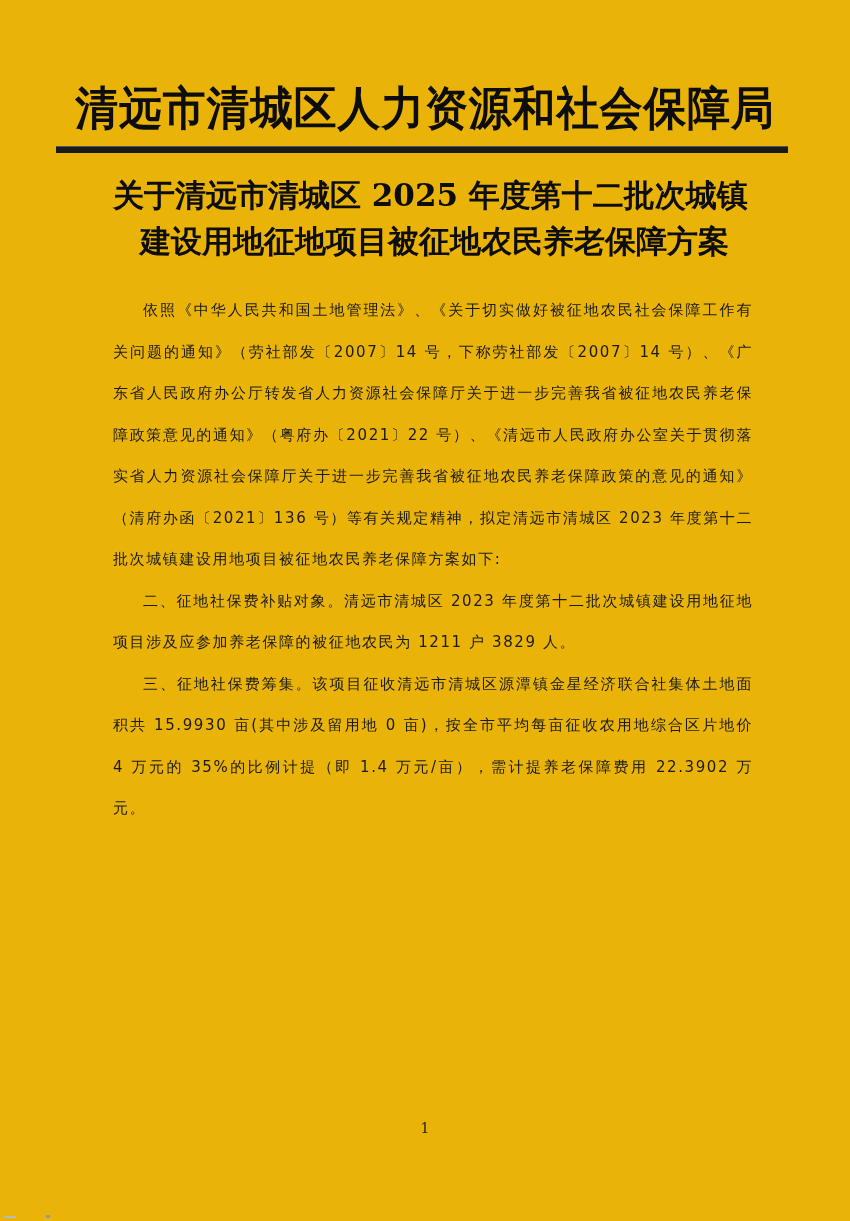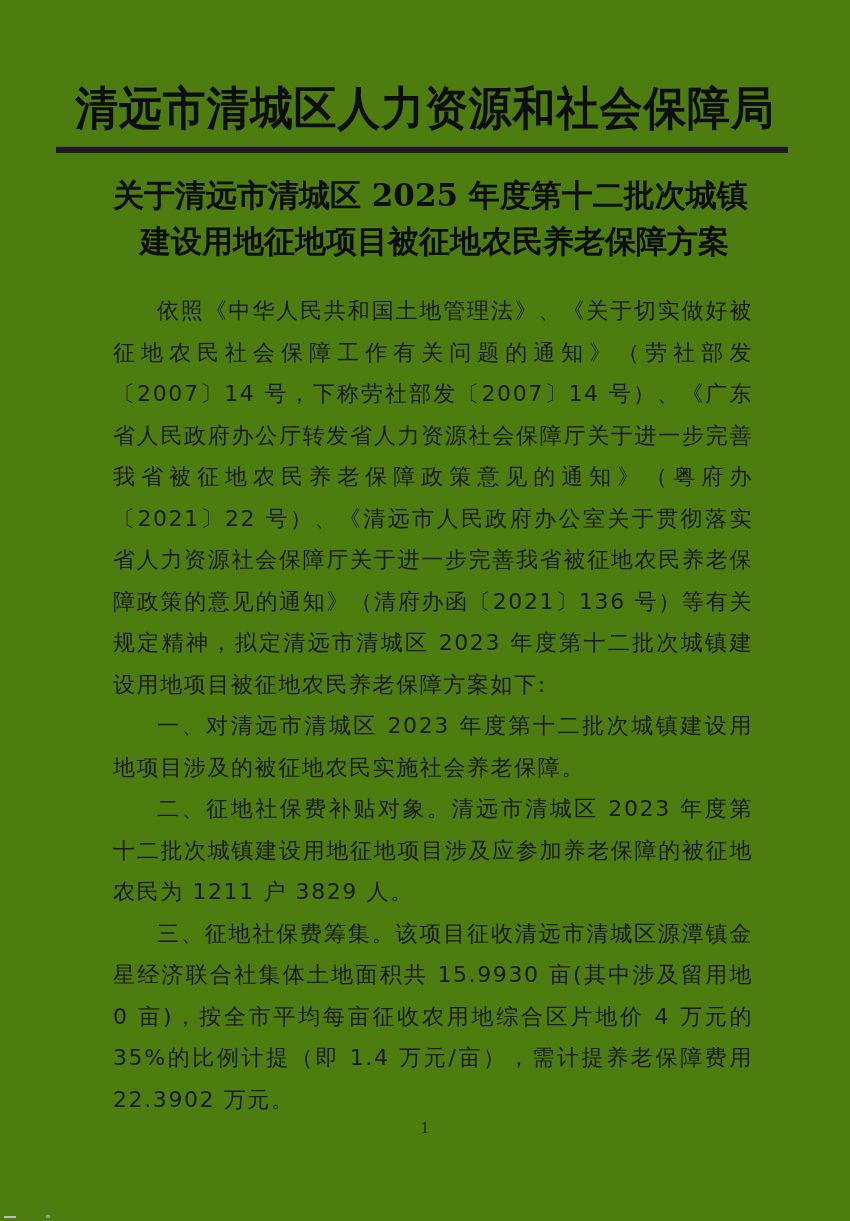--- a/index.html
+++ b/index.html
@@ -13,21 +13,21 @@
       position: relative;
       overflow: hidden;
       color: #111111;
       font-family: "DejaVu Serif", "Liberation Serif", serif;
     }
     .page {
       position: absolute;
       left: 0; top: 0;
       width: 850px;
       height: 1221px;
-      background: #4d7c0f;
+      background: #eab308;
     }
     .org-header {
       position: absolute;
       left: 0;
       top: 78px;
       width: 850px;
       text-align: center;
       font-family: "DejaVu Serif", "Liberation Serif", serif;
       font-weight: bold;
       font-size: 46px;
@@ -69,21 +69,21 @@
       left: 140px;
       top: 46px;
       white-space: nowrap;
     }
     .body-text {
       position: absolute;
       left: 113px;
       top: 290px;
       width: 640px;
       font-family: "DejaVu Sans", "Liberation Sans", sans-serif;
-      font-size: 22px;
+      font-size: 15px;
       line-height: 41.5px;
       color: #1a1a1a;
       letter-spacing: 1.6px;
       text-align: justify;
     }
     .body-text p {
       margin: 0;
       text-indent: 2em;
     }
     .page-number {
@@ -122,21 +122,20 @@
 
   <div class="header-rule"></div>
 
   <div class="doc-title">
     <span class="line1">关于清远市清城区 2025 年度第十二批次城镇</span>
     <span class="line2">建设用地征地项目被征地农民养老保障方案</span>
   </div>
 
   <div class="body-text">
     <p>依照《中华人民共和国土地管理法》、《关于切实做好被征地农民社会保障工作有关问题的通知》（劳社部发〔2007〕14 号，下称劳社部发〔2007〕14 号）、《广东省人民政府办公厅转发省人力资源社会保障厅关于进一步完善我省被征地农民养老保障政策意见的通知》（粤府办〔2021〕22 号）、《清远市人民政府办公室关于贯彻落实省人力资源社会保障厅关于进一步完善我省被征地农民养老保障政策的意见的通知》（清府办函〔2021〕136 号）等有关规定精神，拟定清远市清城区 2023 年度第十二批次城镇建设用地项目被征地农民养老保障方案如下:</p>
-    <p>一、对清远市清城区 2023 年度第十二批次城镇建设用地项目涉及的被征地农民实施社会养老保障。</p>
     <p>二、征地社保费补贴对象。清远市清城区 2023 年度第十二批次城镇建设用地征地项目涉及应参加养老保障的被征地农民为 1211 户 3829 人。</p>
     <p>三、征地社保费筹集。该项目征收清远市清城区源潭镇金星经济联合社集体土地面积共 15.9930 亩(其中涉及留用地 0 亩)，按全市平均每亩征收农用地综合区片地价 4 万元的 35%的比例计提（即 1.4 万元/亩），需计提养老保障费用 22.3902 万元。</p>
   </div>
 
   <div class="page-number">1</div>
 
   <div class="scan-mark"></div>
   <div class="scan-mark2"></div>
 </div>
 

